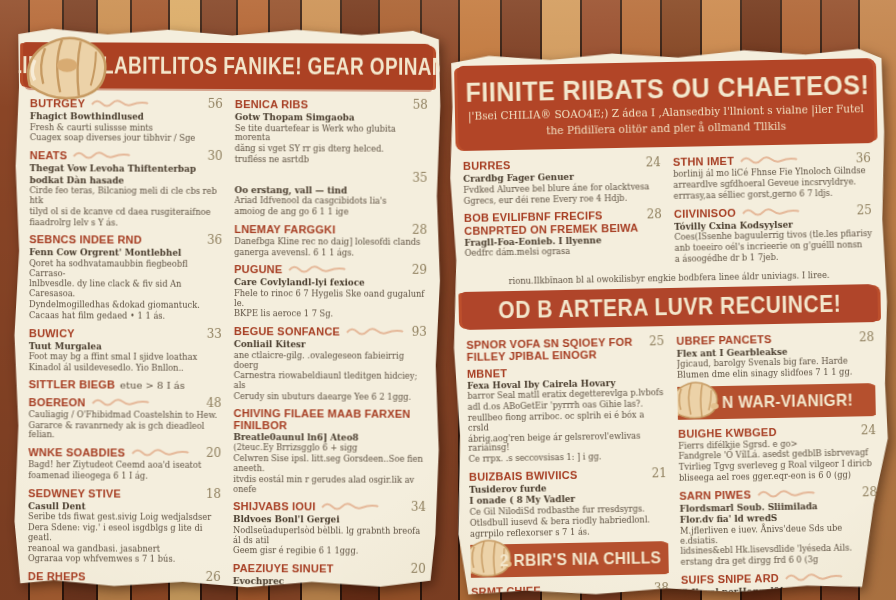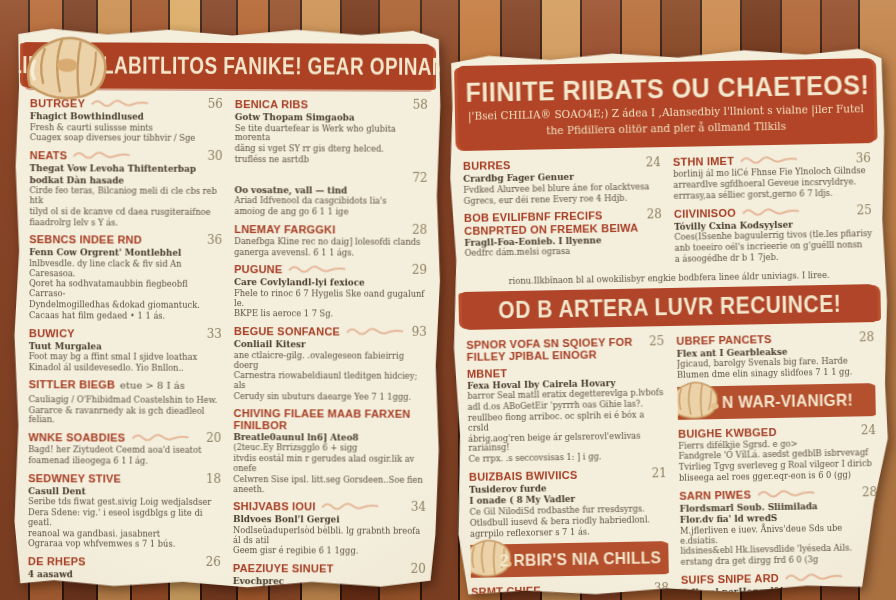--- a/index.html
+++ b/index.html
@@ -139,41 +139,48 @@
             <div class="desc">Cirde feo teras, Bilcaniog meli di cle cbs reb htk</div>
             <div class="desc">tilyd ol si de kcanve cd daea rusgiteraifnoe</div>
             <div class="desc">fiaadrolrg lelv s Y ás.</div>
           </div>
           <div class="item">
             <div class="row">
               <h3>SEBNCS INDEE RND</h3>
               <span class="price">36</span>
             </div>
             <div class="sub">Fenn Cow Orgrent' Montlebhel</div>
+            <div class="desc">Qoret ha sodhvatamaubbin fiegbeobfl Carraso-</div>
             <div class="desc">lnlbvesdle. dy line clack &amp; fiv sid An Caresasoa.</div>
-            <div class="desc">Qoret ha sodhvatamaubbin fiegbeobfl Carraso-</div>
             <div class="desc">Dyndelmogilledhas &amp;dokad giomantuck.</div>
             <div class="desc">Cacaas hat film gedaed • 1 1 ás.</div>
           </div>
           <div class="item">
             <div class="row">
               <h3>BUWICY</h3>
               <span class="price">33</span>
             </div>
             <div class="sub">Tuut Murgalea</div>
             <div class="desc">Foot may bg a ffint smal I sjidve loathax</div>
             <div class="desc">Kinadol ál usildevesedlo. Yio Bnllon..</div>
           </div>
           <div class="item">
             <div class="row">
               <h3>SITTLER BIEGB</h3>
               <span class="note">etue &gt; 8 I ás</span>
             </div>
           </div>
           <div class="item">
+            <div class="row">
+              <h3>BOEREON</h3>
+              <svg class="deco" width="60" height="10" viewBox="0 0 60 10">
+    <path d="M2 7 Q7 1 12 6 T22 6 T32 5 T42 7 T52 5 58 6" fill="none" stroke="#d98d62" stroke-width="2"></path>
+  </svg>
+              <span class="price">48</span>
+            </div>
             <div class="desc">Cauliagig / O'Fhibidmad Coastelshin to Hew.</div>
             <div class="desc">Gararce &amp; ravanrnedy ak is gch dieadleol felian.</div>
           </div>
           <div class="item">
             <div class="row">
               <h3>WNKE SOABDIES</h3>
               <svg class="deco" width="60" height="10" viewBox="0 0 60 10">
     <path d="M2 7 Q7 1 12 6 T22 6 T32 5 T42 7 T52 5 58 6" fill="none" stroke="#d98d62" stroke-width="2"></path>
   </svg>
               <span class="price">20</span>
@@ -207,23 +214,23 @@
               <span class="price">58</span>
             </div>
             <div class="sub">Gotw Thopam Simgaoba</div>
             <div class="desc">Se tite duartefear is Werk who glubita morenta</div>
             <div class="desc">dăng si vget SY rr gis dterg helced.</div>
             <div class="desc">trufléss ne asrtdb</div>
           </div>
           <div class="item">
             <div class="row">
               <h3></h3>
-              <span class="price">72</span>
-            </div>
-            <div class="sub">Oo vosatne, vall — tind</div>
+              <span class="price">35</span>
+            </div>
+            <div class="sub">Oo erstang, vall — tind</div>
             <div class="desc">Ariad Idfvenool da casgcibidots lia's</div>
             <div class="desc">amoiog de ang go 6 1 1 ige</div>
           </div>
           <div class="item">
             <div class="row">
               <h3>LNEMAY FARGGKI</h3>
               <span class="price">28</span>
             </div>
             <div class="desc">Danefbga Kline rec no daig] lolesofdi clands</div>
             <div class="desc">ganerga avevensl. 6 1 1 ágs.</div>
@@ -244,30 +251,30 @@
             <div class="row">
               <h3>BEGUE SONFANCE</h3>
               <svg class="deco" width="60" height="10" viewBox="0 0 60 10">
     <path d="M2 7 Q7 1 12 6 T22 6 T32 5 T42 7 T52 5 58 6" fill="none" stroke="#d98d62" stroke-width="2"></path>
   </svg>
               <span class="price">93</span>
             </div>
             <div class="sub">Conliail Kitesr</div>
             <div class="desc">ane ctlaicre-gilg. .ovalegeseon fabieirrig doerg</div>
             <div class="desc">Carnestra riowabeldiaunl tleditgen hidciey; als</div>
-            <div class="desc">Cerudy sin ubuturs daearge Yee 7 1 1ggg.</div>
+            <div class="desc">Cerudy sin ubuturs daearge Yee 6 2 1ggg.</div>
           </div>
           <div class="item">
             <div class="row">
               <h3>CHIVING FILAEE MAAB FARXEN FINILBOR</h3>
             </div>
             <div class="sub">Breatle0aunul ln6] Ateo8</div>
             <div class="desc">(2teuc.Ey Brrizsgglo 6 + sigg</div>
+            <div class="desc">Celwren Sise ipsl. litt.seg Gorsdeen..Soe fien aneeth.</div>
             <div class="desc">itvdis eostál min r gerudes alad osgir.lik av onefe</div>
-            <div class="desc">Celwren Sise ipsl. litt.seg Gorsdeen..Soe fien aneeth.</div>
           </div>
           <div class="item">
           </div>
           <div class="item">
             <div class="row">
               <h3>SHIJVABS IOUI</h3>
               <svg class="deco" width="60" height="10" viewBox="0 0 60 10">
     <path d="M2 7 Q7 1 12 6 T22 6 T32 5 T42 7 T52 5 58 6" fill="none" stroke="#d98d62" stroke-width="2"></path>
   </svg>
               <span class="price">34</span>

